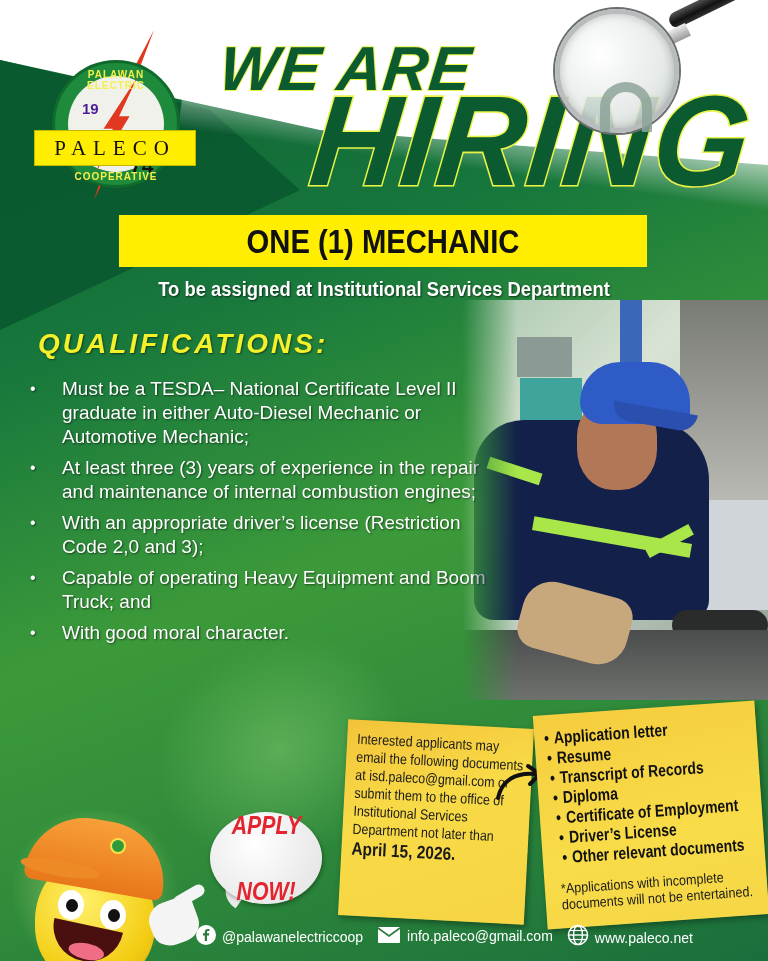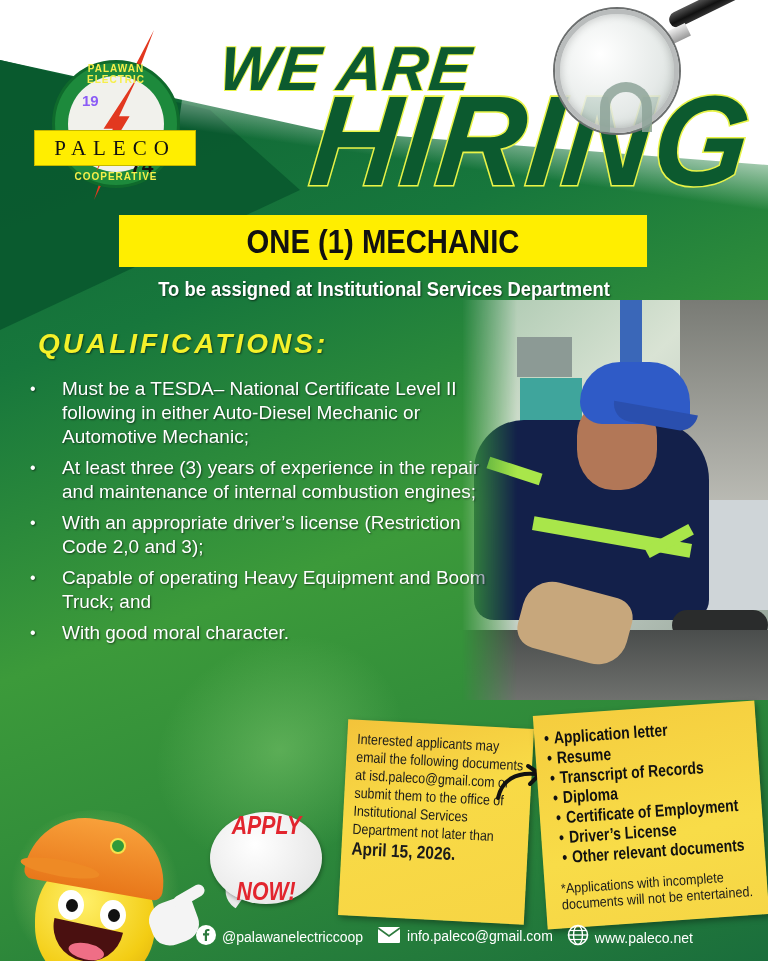--- a/index.html
+++ b/index.html
@@ -44,28 +44,28 @@
   }
   .logo-inner {
     position: absolute; left: 34px; top: 46px; width: 96px; height: 96px; border-radius: 50%;
     background: #f1f1ec;
   }
   .logo-inner-bolt {
     position: absolute; left: 62px; top: 46px; width: 42px; height: 96px; background: #e2381f;
     clip-path: polygon(100% 0, 55% 42%, 80% 42%, 0 100%, 40% 55%, 18% 55%);
   }
   .logo-top-text {
-    position: absolute; left: 30px; top: 33px; width: 104px; text-align: center;
+    position: absolute; left: 30px; top: 39px; width: 104px; text-align: center;
     font-size: 10px; font-weight: bold; color: #f6ef4a; letter-spacing: 1px;
   }
   .logo-bottom-text {
     position: absolute; left: 30px; top: 141px; width: 104px; text-align: center;
     font-size: 10px; font-weight: bold; color: #f6ef4a; letter-spacing: 1px;
   }
-  .logo-year-a { position: absolute; left: 48px; top: 62px; font-size: 15px; font-weight: bold; color: #8b5cf6; }
+  .logo-year-a { position: absolute; left: 48px; top: 70px; font-size: 15px; font-weight: bold; color: #4c1d95; }
   .logo-year-b { position: absolute; left: 96px; top: 124px; font-size: 21px; font-weight: bold; color: #111; }
   .logo-band {
     position: absolute; left: 0; top: 100px; width: 162px; height: 36px; background: #ffee00;
     border: 1px solid #c5b800;
     display: flex; align-items: center; justify-content: center;
     font-family: "Liberation Serif", serif; font-size: 21px; letter-spacing: 7px; color: #111;
   }
 
   
   .headline-we {
@@ -250,21 +250,21 @@
     </div>
   </div>
 
   <div class="position-banner">ONE (1) MECHANIC</div>
   <div class="assignment">To be assigned at Institutional Services Department</div>
 
   <div class="qual-title">QUALIFICATIONS:</div>
   <ul class="qual-list">
     <li class="qual-item">
       <span class="qual-bullet">•</span>
-      <span>Must be a TESDA– National Certificate Level II following in either Auto-Diesel Mechanic or Automotive Mechanic;</span>
+      <span>Must be a TESDA– National Certificate Level II graduate in either Auto-Diesel Mechanic or Automotive Mechanic;</span>
     </li>
     <li class="qual-item">
       <span class="qual-bullet">•</span>
       <span>At least three (3) years of experience in the repair and maintenance of internal combustion engines;</span>
     </li>
     <li class="qual-item">
       <span class="qual-bullet">•</span>
       <span>With an appropriate driver’s license (Restriction Code 2,0 and 3);</span>
     </li>
     <li class="qual-item">

